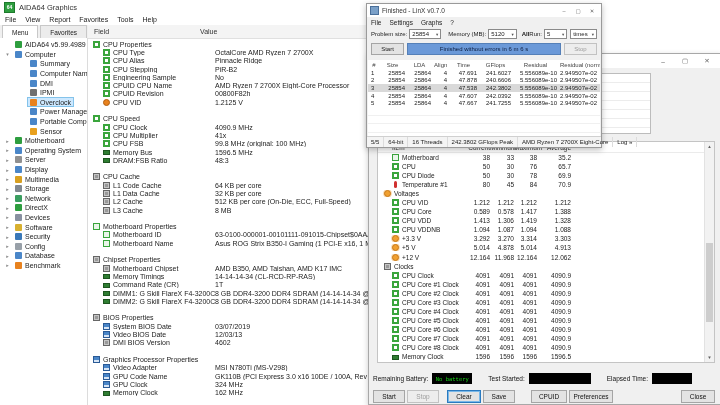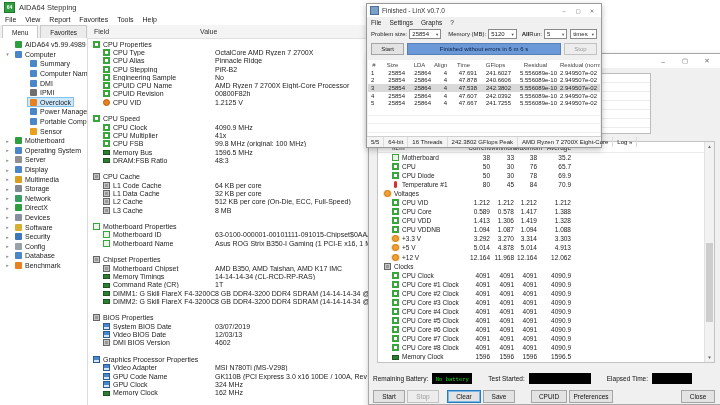--- a/index.html
+++ b/index.html
@@ -113,21 +113,21 @@
   .lseg.grow{flex:1}
 </style>
 </head>
 <body>
 
 <div class="screen">
 
   <section class="abs aida">
     <div class="a-title">
       <span class="a-logo">64</span>
-      <span>AIDA64 Stepping</span>
+      <span>AIDA64 Graphics</span>
     </div>
     <div class="a-menu" id="aida-menu">
         <span class="mi">File</span>
         <span class="mi">View</span>
         <span class="mi">Report</span>
         <span class="mi">Favorites</span>
         <span class="mi">Tools</span>
         <span class="mi">Help</span>
       </div>
     <div class="a-tabs">

